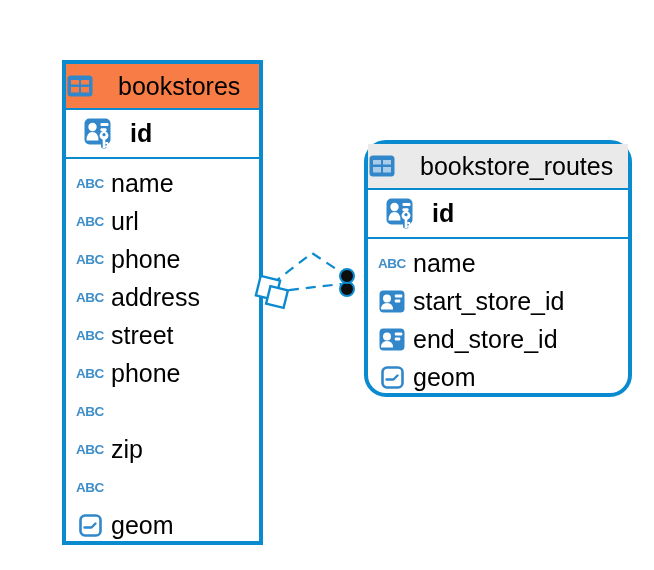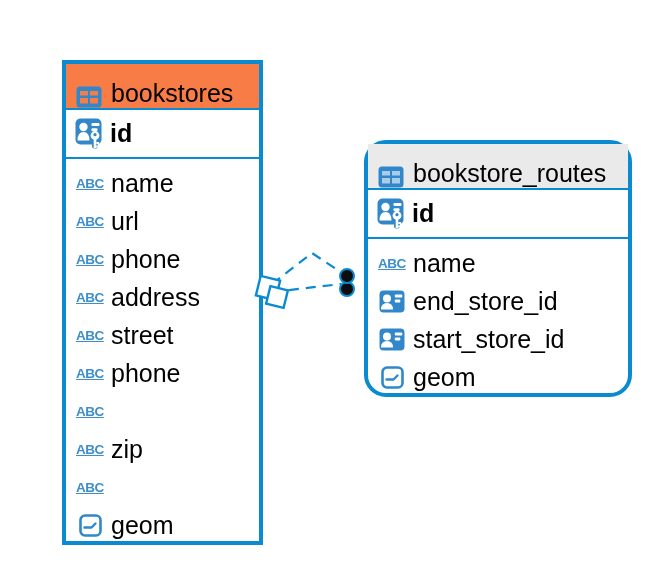--- a/index.html
+++ b/index.html
@@ -14,42 +14,42 @@
     --orange:#f87c46;
     --gray:#eaeaea;
   }
   .entity{
     position:absolute;box-sizing:border-box;background:#fff;
     border:4px solid var(--blue);z-index:1;
   }
   #table-bookstores{left:62px;top:60px;width:201px;height:485px;}
   #table-bookstore-routes{left:364px;top:140px;width:268px;height:257px;border-radius:22px;}
   .hdr{
-    height:44px;display:flex;align-items:flex-end;gap:8px;
-    padding-left:9px;border-bottom:2px solid var(--blue);
+    height:44px;display:flex;align-items:center;gap:24px;
+    border-bottom:2px solid var(--blue);
     font-size:25px;color:#000;white-space:nowrap;
   }
   .hdr.orange{background:var(--orange);}
   .hdr.gray{background:var(--gray);}
   .hdr.orange .cell{fill:var(--orange);}
   .hdr.gray .cell{fill:#a9cde8;}
   .pk-row{
-    height:47px;display:flex;align-items:center;gap:7px;
-    padding-left:9px;border-bottom:2px solid var(--blue);
+    height:47px;display:flex;align-items:center;gap:18px;
+    padding-left:18px;border-bottom:2px solid var(--blue);
     font-size:25px;font-weight:bold;color:#000;
   }
   .cols{padding-top:5px;}
   .col-row{
     height:38px;display:flex;align-items:center;gap:7px;
     padding-left:10px;font-size:25px;color:#000;white-space:nowrap;
   }
   .icon-box{flex:none;display:flex;align-items:center;justify-content:center;width:28px;}
   .abc{
     flex:none;width:28px;color:var(--abc-blue);
-    font-weight:bold;font-size:13.5px;letter-spacing:-0.5px;text-decoration:underline;
+    font-weight:bold;font-size:13.5px;letter-spacing:-0.5px;
   }
   .pk-icon-box{flex:none;width:28px;height:31px;display:flex;align-items:flex-start;}
   #rel-layer{
     position:absolute;left:0;top:0;width:654px;height:570px;
     z-index:2;pointer-events:none;
   }
   .label{color:#000;}
 </style>
 </head>
 <body>
@@ -171,33 +171,33 @@
     <div class="col-row">
       <span class="icon-box">
         <svg width="26" height="23" viewBox="0 0 26 23">
           <rect x="0.5" y="0.5" width="25" height="22" rx="4" fill="#3187c9"></rect>
           <circle cx="8" cy="8.5" r="4" fill="#fff"></circle>
           <path d="M2 19.5 Q2 13 8 13 Q14 13 14 19.5 Z" fill="#fff"></path>
           <rect x="15.8" y="4.5" width="7.5" height="2.9" rx="1" fill="#fff"></rect>
           <rect x="15.8" y="9.6" width="5.5" height="2.9" rx="1" fill="#fff"></rect>
         </svg>
       </span>
-      <span class="label">end_store_id</span>
+      <span class="label">start_store_id</span>
     </div>
     <div class="col-row">
       <span class="icon-box">
         <svg width="26" height="23" viewBox="0 0 26 23">
           <rect x="0.5" y="0.5" width="25" height="22" rx="4" fill="#3187c9"></rect>
           <circle cx="8" cy="8.5" r="4" fill="#fff"></circle>
           <path d="M2 19.5 Q2 13 8 13 Q14 13 14 19.5 Z" fill="#fff"></path>
           <rect x="15.8" y="4.5" width="7.5" height="2.9" rx="1" fill="#fff"></rect>
           <rect x="15.8" y="9.6" width="5.5" height="2.9" rx="1" fill="#fff"></rect>
         </svg>
       </span>
-      <span class="label">start_store_id</span>
+      <span class="label">end_store_id</span>
     </div>
     <div class="col-row">
       <span class="icon-box">
         <svg width="23" height="23" viewBox="0 0 23 23">
           <rect x="1.5" y="1.5" width="20" height="20" rx="4.5" fill="#fff" stroke="#3187c9" stroke-width="2.6"></rect>
           <path d="M5.5 13.5 L12.5 13.5 L16.5 9.5" stroke="#3187c9" stroke-width="2.4" fill="none" stroke-linecap="round" stroke-linejoin="round"></path>
         </svg>
       </span>
       <span class="label">geom</span>
     </div>

